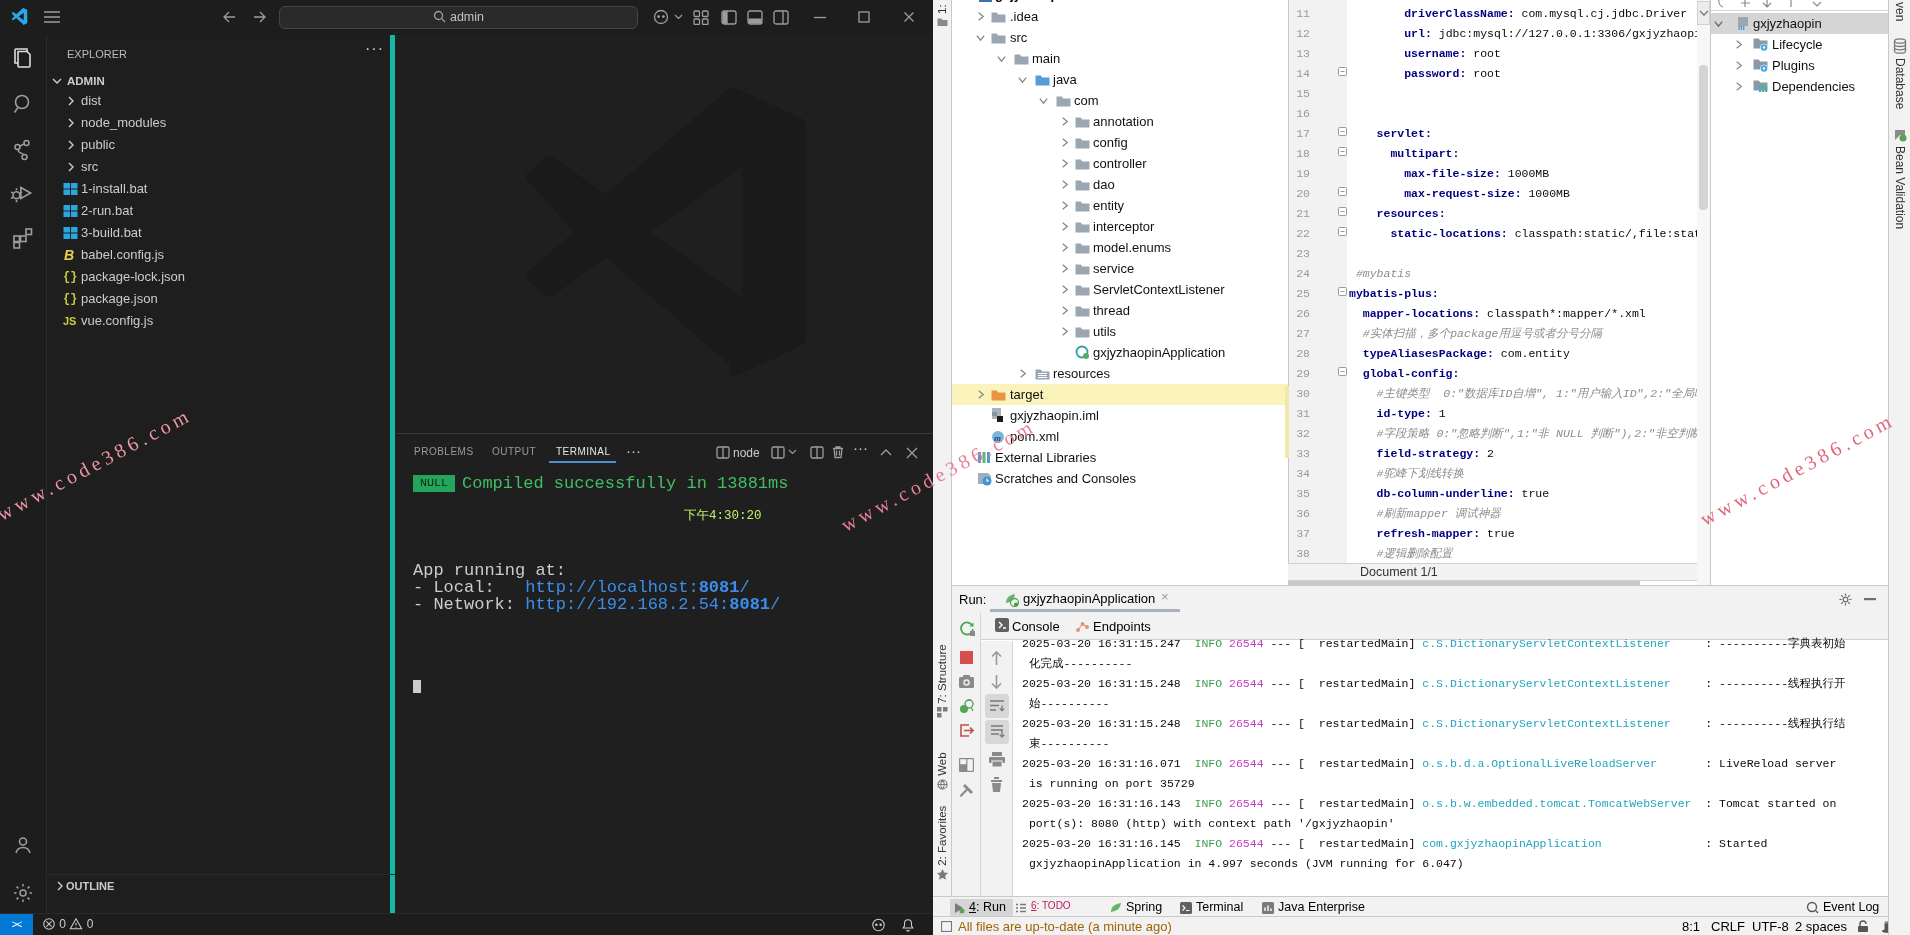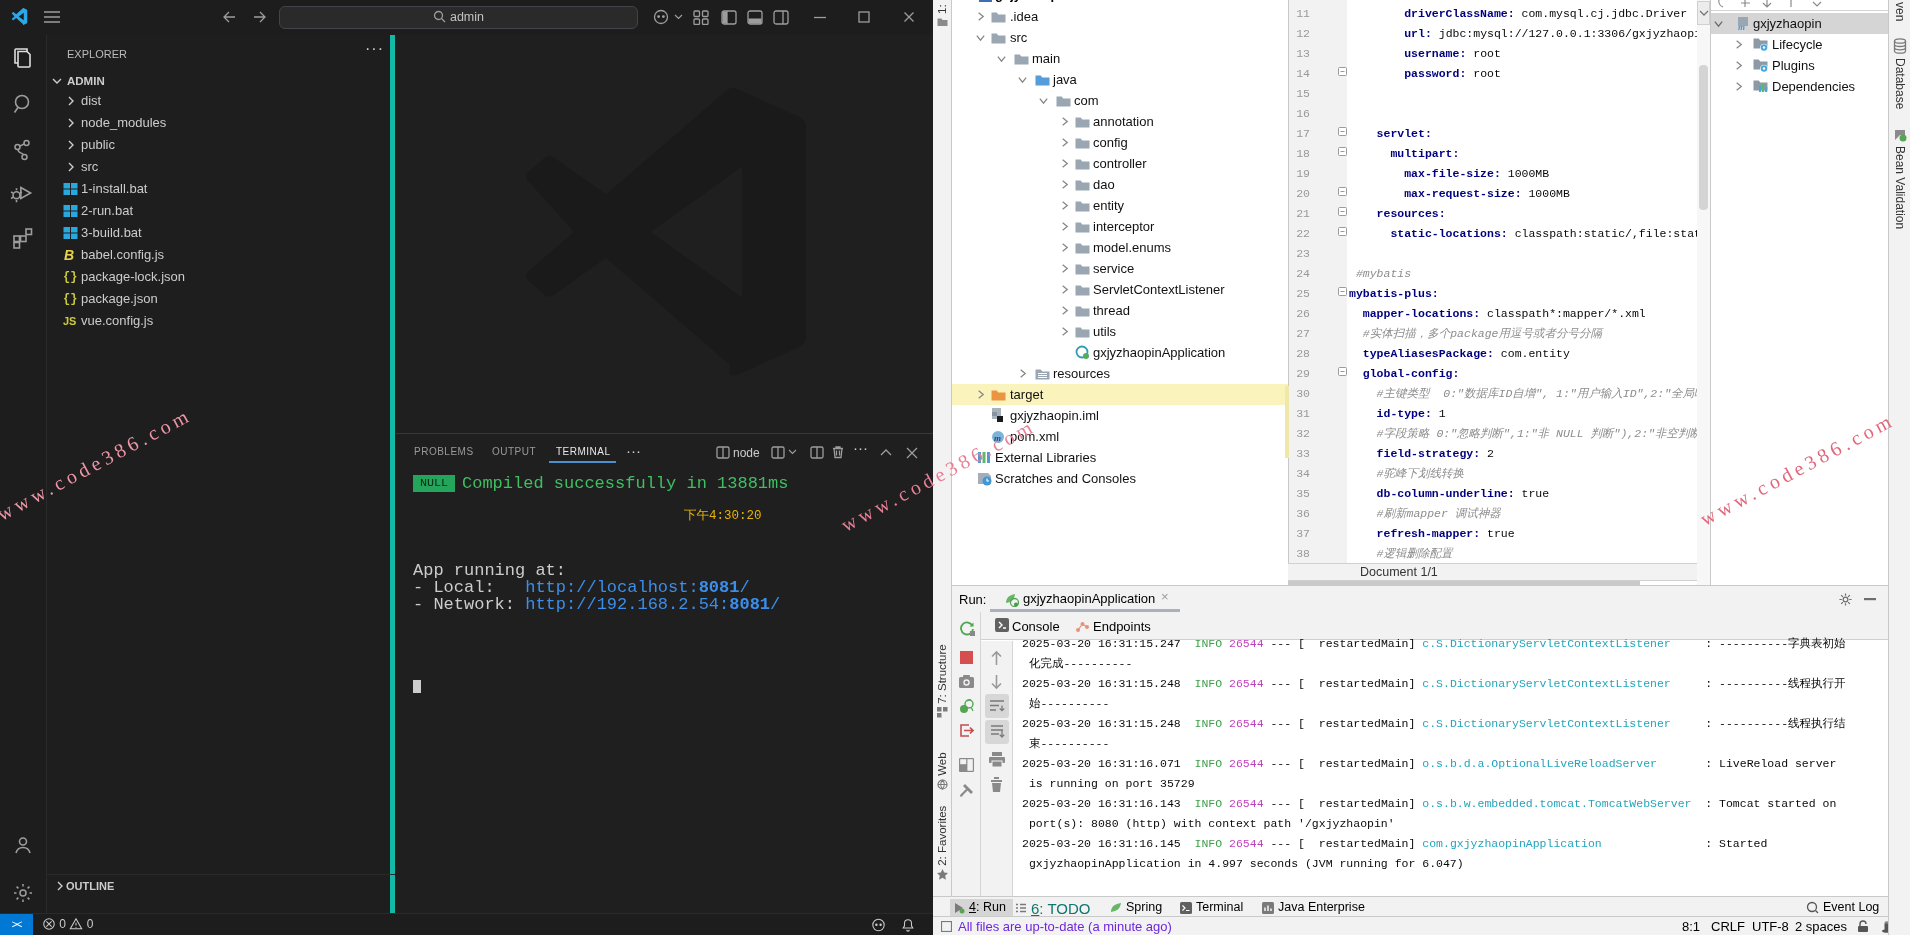--- a/index.html
+++ b/index.html
@@ -246,21 +246,21 @@
       </svg>
     <div class="a" style="left:457px;top:5px;font-size:15px;color:#ccc">···</div>
     <svg class="a sic" style="left:483px;top:13px" width="14" height="12">
         <path d="M2 8l5-5 5 5"></path>
       </svg>
     <svg class="a sic" style="left:509px;top:12px" width="14" height="13">
         <path d="M2 2l10 10M12 2 2 12"></path>
       </svg>
     <div class="a" style="left:17px;top:41px;width:42px;height:17px;background:#23a55c;color:#0d2a12;font-family:'Liberation Mono',monospace;font-size:11.7px;text-align:center;line-height:17px">NULL</div>
     <div class="a term" style="left:66px;top:41px;color:#40bf62">Compiled successfully in 13881ms</div>
-    <div class="a term" style="left:288px;top:74px;color:#eab308;font-size:12.5px">下午4:30:20</div>
+    <div class="a term" style="left:288px;top:74px;color:#bef264;font-size:12.5px">下午4:30:20</div>
     <div class="a term" style="left:17px;top:128px">App running at:
 - Local:   <span class="tblue">http://localhost:<b>8081</b>/</span>
 - Network: <span class="tblue">http://192.168.2.54:<b>8081</b>/</span></div>
     <div class="a" style="left:17px;top:246px;width:8px;height:13px;background:#ccc"></div>
   </div>
   <div id="vstatus">
     <div class="a" style="left:0;top:0;width:33px;height:21px;background:#0078d4;color:#fff;font-size:10px;text-align:center;line-height:21px;letter-spacing:-1px">&gt;&lt;</div>
     <div class="a" style="left:42px;top:3px;font-size:12px;color:#ccc"><svg style="vertical-align:-3px" width="14" height="14" viewBox="0 0 16 16" fill="none" stroke="#ccc" stroke-width="1.2">
           <circle cx="8" cy="8" r="6"></circle>
           <path d="M5 5l6 6M11 5l-6 6"></path>
@@ -745,21 +745,21 @@
   <div id="itools">
     <div class="a" style="left:17px;top:2px;width:63px;height:17px;background:#d5d5d5"></div>
     <svg class="a" style="left:20px;top:5px" width="12" height="12" viewBox="0 0 12 12">
         <path d="M2 1l8 5-8 5z" fill="#7a7a7a"></path>
         <circle cx="9" cy="9" r="2.5" fill="#55a555"></circle>
       </svg>
     <div class="a" style="left:36px;top:3px;font-size:12.5px;color:#000"><u>4</u>: Run</div>
     <svg class="a" style="left:82px;top:5px" width="12" height="12" viewBox="0 0 12 12" fill="none" stroke="#7a7a7a" stroke-width="1.3">
         <path d="M1 2.5h2M1 6h2M1 9.5h2M5 2.5h6M5 6h6M5 9.5h6"></path>
       </svg>
-    <div class="a" style="left:98px;top:3px;font-size:15px;color:#0f766e"><u>6</u>: TODO</div>
+    <div class="a" style="left:98px;top:3px;font-size:10px;color:#be185d"><u>6</u>: TODO</div>
     <svg class="a" style="left:177px;top:5px" width="12" height="12" viewBox="0 0 12 12">
         <path d="M1 10C1 5 4 2 11 1c-1 6-4 8-10 9z" fill="#67b567"></path>
       </svg>
     <div class="a" style="left:193px;top:3px;font-size:12.5px;color:#000">Spring</div>
     <svg class="a" style="left:247px;top:5px" width="12" height="12" viewBox="0 0 12 12">
         <rect width="12" height="12" rx="1.5" fill="#616161"></rect>
         <path d="M2.5 3.5l2.5 2.5-2.5 2.5M6 8.5h3.5" stroke="#fff" stroke-width="1.2" fill="none"></path>
       </svg>
     <div class="a" style="left:263px;top:3px;font-size:12.5px;color:#000">Terminal</div>
     <svg class="a" style="left:329px;top:5px" width="12" height="12" viewBox="0 0 12 12">
@@ -770,21 +770,21 @@
     <svg class="a" style="left:873px;top:4px" width="13" height="13" viewBox="0 0 13 13" fill="none" stroke="#555" stroke-width="1.3">
         <circle cx="6" cy="6" r="4.5"></circle>
         <path d="M9.5 9.5 12 12"></path>
       </svg>
     <div class="a" style="left:890px;top:3px;font-size:12.5px;color:#000">Event Log</div>
   </div>
   <div id="istat">
     <svg class="a" style="left:8px;top:4px" width="11" height="11" viewBox="0 0 11 11" fill="none" stroke="#7a7a7a" stroke-width="1.2">
         <rect x="0.5" y="0.5" width="10" height="10"></rect>
       </svg>
-    <div class="a" style="left:25px;top:2px;font-size:13px;color:#6d28d9">All files are up-to-date (a minute ago)</div>
+    <div class="a" style="left:25px;top:2px;font-size:13px;color:#a16207">All files are up-to-date (a minute ago)</div>
     <div class="a" style="left:749px;top:2px;font-size:13px;color:#000">8:1</div>
     <div class="a" style="left:778px;top:2px;font-size:13px;color:#000">CRLF</div>
     <div class="a" style="left:819px;top:2px;font-size:13px;color:#000">UTF-8</div>
     <div class="a" style="left:862px;top:2px;font-size:13px;color:#000">2 spaces</div>
     <svg class="a" style="left:924px;top:3px" width="12" height="13" viewBox="0 0 12 13" fill="#555">
         <rect x="1" y="6" width="10" height="6" rx="1"></rect>
         <path d="M3 6V4a3 3 0 0 1 6 0" fill="none" stroke="#555" stroke-width="1.4"></path>
       </svg>
     <svg class="a" style="left:948px;top:3px" width="13" height="13" viewBox="0 0 13 13" fill="#555">
         <ellipse cx="6.5" cy="11" rx="5.5" ry="1.8"></ellipse>

